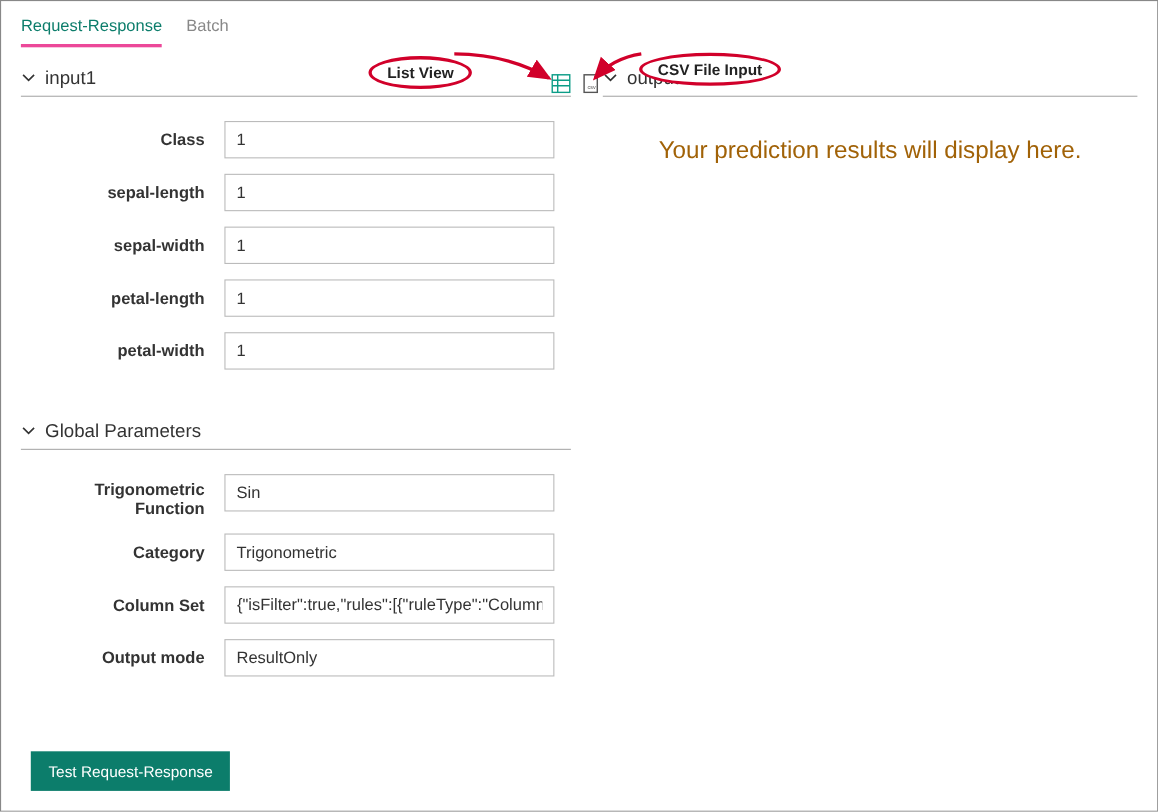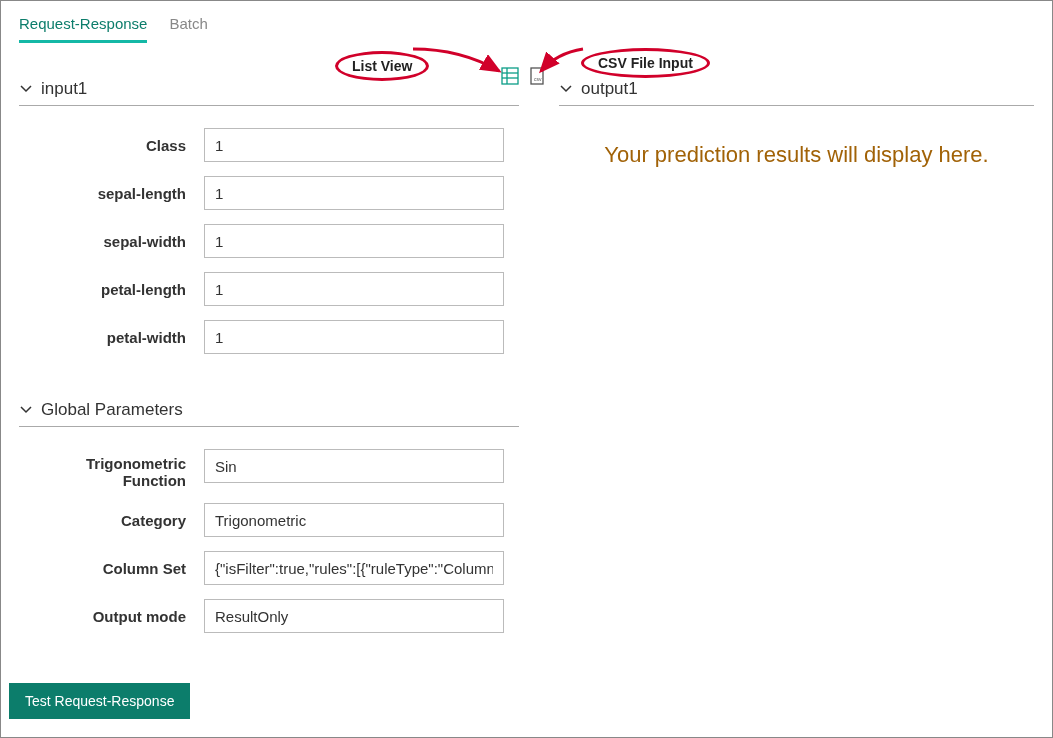--- a/index.html
+++ b/index.html
@@ -25,26 +25,26 @@
   }
   .tab {
     padding: 4px 0 8px 0;
     font-size: 15px;
     color: #888;
     cursor: pointer;
     border-bottom: 3px solid transparent;
   }
   .tab.active {
     color: #0c7d6b;
-    border-bottom: 3px solid #14b8a6;
+    border-bottom: 3px solid #ec4899;
   }
   .columns {
     display: flex;
-    gap: 40px;
-    margin-top: 32px;
+    gap: 29px;
+    margin-top: 14px;
   }
   .col-left { width: 500px; }
   .col-right { flex: 1; }
   .section-header {
     display: flex;
     align-items: center;
     font-size: 17px;
     color: #333;
     border-bottom: 1px solid #aaa;
     padding: 4px 0 6px 0;
@@ -79,21 +79,21 @@
     border: 1px solid #bbb;
     padding: 0 10px;
     font-size: 15px;
     font-family: inherit;
     color: #333;
     outline: none;
   }
   .section-gap { height: 28px; }
   .test-btn {
     position: absolute;
-    left: 8px;
+    left: 27px;
     bottom: 18px;
     background: #0c7d6b;
     color: #fff;
     border: none;
     padding: 10px 16px;
     font-size: 14px;
     cursor: pointer;
     font-family: inherit;
   }
   .results-placeholder {

